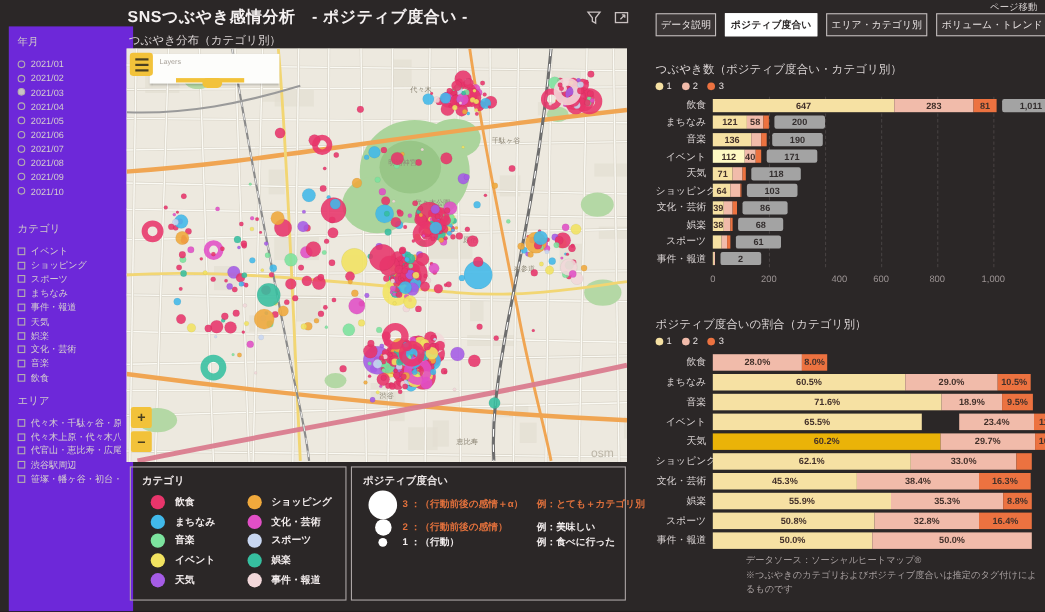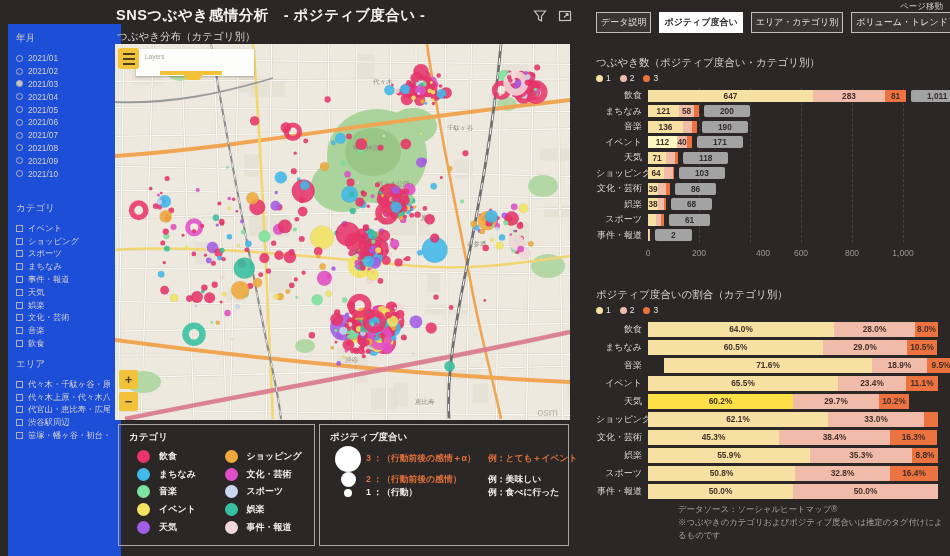--- a/index.html
+++ b/index.html
@@ -1,19 +1,19 @@
 <!DOCTYPE html>
 <html><head>
 <meta charset="utf-8">
 <style>
   html,body{margin:0;padding:0;background:#201C1C;}
   .dashboard{position:relative;width:950px;height:556px;background:#2B2727;
     font-family:"Liberation Sans",sans-serif;overflow:hidden;}
   
-  .sidebar{position:absolute;left:8px;top:24px;width:113px;height:532px;background:#1d4ed8;
+  .sidebar{position:absolute;left:8px;top:24px;width:113px;height:532px;background:#6d28d9;
     padding:8px 0 0 8px;box-sizing:border-box;}
   .filter-title{font-size:9.5px;color:#CFC9C9;margin:0 0 7px;}
   .opt-row{display:flex;align-items:center;gap:5px;height:12.8px;cursor:pointer;}
   .radio{width:7px;height:7px;border:1px solid #B5AFAF;border-radius:50%;flex:none;box-sizing:border-box;}
   .radio.sel{background:#C9C3C3;}
   .checkbox{width:7px;height:7px;border:1px solid #B5AFAF;flex:none;box-sizing:border-box;}
   .opt-label{font-size:8.3px;color:#D5CFCF;white-space:nowrap;overflow:hidden;max-width:82px;}
   .grp2{margin-top:22px;} .grp3{margin-top:8px;}
   
   .title{position:absolute;left:116px;top:6px;font-size:14.5px;font-weight:bold;color:#F4F0F0;letter-spacing:.5px;}
@@ -1108,21 +1108,21 @@
   </div>
 
   <div class="legend-box" id="legend-pos">
     <div class="legend-title">ポジティブ度合い</div>
     <div class="pos-rows" id="pos-rows">
         <div class="pos-row">
           <span class="pos-cwrap">
             <span class="pos-circle" style="height: 26px; width: 26px;"></span>
           </span>
           <span class="pos-desc" style="color: rgb(224, 112, 60);">3 ：（行動前後の感情＋α）</span>
-          <span class="pos-example" style="color: rgb(224, 112, 60);">例：とても＋イベント</span>
+          <span class="pos-example" style="color: rgb(224, 112, 60);">例：とても＋カテゴリ別</span>
         </div>
         <div class="pos-row">
           <span class="pos-cwrap">
             <span class="pos-circle" style="height: 15px; width: 15px;"></span>
           </span>
           <span class="pos-desc" style="color: rgb(224, 112, 60);">2 ：（行動前後の感情）</span>
           <span class="pos-example" style="color: rgb(242, 237, 237);">例：美味しい</span>
         </div>
         <div class="pos-row">
           <span class="pos-cwrap">
@@ -1268,53 +1268,52 @@
         </span>
         <span class="leg-item">
           <span class="leg-dot" style="background: rgb(236, 114, 64);"></span>
           <span>3</span>
         </span>
       </div>
       <div class="rows" style="height: 180px;">
         <div class="crow" style="height: 18px;">
           <div class="clabel">飲食</div>
           <div class="cbars" style="height: 15px;">
-            <div class="seg" style="background: rgb(246, 225, 163); width: 186px;">64.0%</div>
             <div class="seg" style="background: rgb(241, 187, 170); width: 81px;">28.0%</div>
             <div class="seg" style="background: rgb(236, 114, 64); width: 23px;">8.0%</div>
           </div>
         </div>
         <div class="crow" style="height: 18px;">
           <div class="clabel">まちなみ</div>
           <div class="cbars" style="height: 15px;">
             <div class="seg" style="background: rgb(246, 225, 163); width: 175px;">60.5%</div>
             <div class="seg" style="background: rgb(241, 187, 170); width: 84px;">29.0%</div>
             <div class="seg" style="background: rgb(236, 114, 64); width: 30px;">10.5%</div>
           </div>
         </div>
         <div class="crow" style="height: 18px;">
           <div class="clabel">音楽</div>
           <div class="cbars" style="height: 15px;">
-            <div class="seg" style="background: rgb(246, 225, 163); width: 208px; margin-left: 16px;">71.6%</div>
+            <div class="seg" style="background: rgb(246, 225, 163); width: 208px;">71.6%</div>
             <div class="seg" style="background: rgb(241, 187, 170); width: 55px;">18.9%</div>
             <div class="seg" style="background: rgb(236, 114, 64); width: 28px;">9.5%</div>
           </div>
         </div>
         <div class="crow" style="height: 18px;">
           <div class="clabel">イベント</div>
           <div class="cbars" style="height: 15px;">
             <div class="seg" style="background: rgb(246, 225, 163); width: 190px;">65.5%</div>
-            <div class="seg" style="background: rgb(241, 187, 170); width: 68px;">23.4%</div>
+            <div class="seg" style="background: rgb(241, 187, 170); width: 68px; margin-left: 34px;">23.4%</div>
             <div class="seg" style="background: rgb(236, 114, 64); width: 32px;">11.1%</div>
           </div>
         </div>
         <div class="crow" style="height: 18px;">
           <div class="clabel">天気</div>
           <div class="cbars" style="height: 15px;">
-            <div class="seg" style="background: #fde047; width: 145px;">60.2%</div>
+            <div class="seg" style="background: #eab308; width: 207px;">60.2%</div>
             <div class="seg" style="background: rgb(241, 187, 170); width: 86px;">29.7%</div>
             <div class="seg" style="background: rgb(236, 114, 64); width: 30px;">10.2%</div>
           </div>
         </div>
         <div class="crow" style="height: 18px;">
           <div class="clabel">ショッピング</div>
           <div class="cbars" style="height: 15px;">
             <div class="seg" style="background: rgb(246, 225, 163); width: 180px;">62.1%</div>
             <div class="seg" style="background: rgb(241, 187, 170); width: 96px;">33.0%</div>
             <div class="seg" style="background: rgb(236, 114, 64); width: 14px;"></div>

